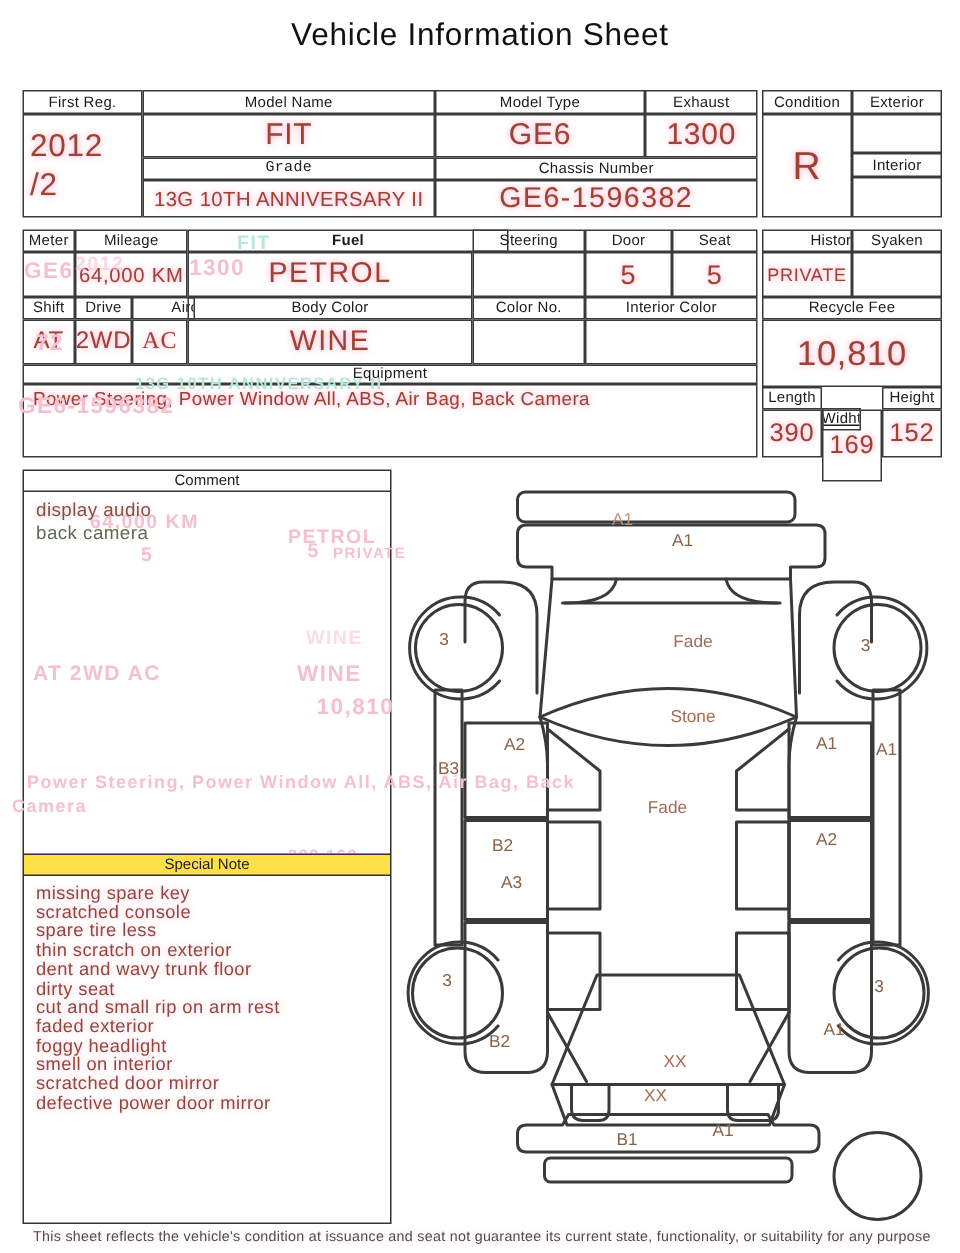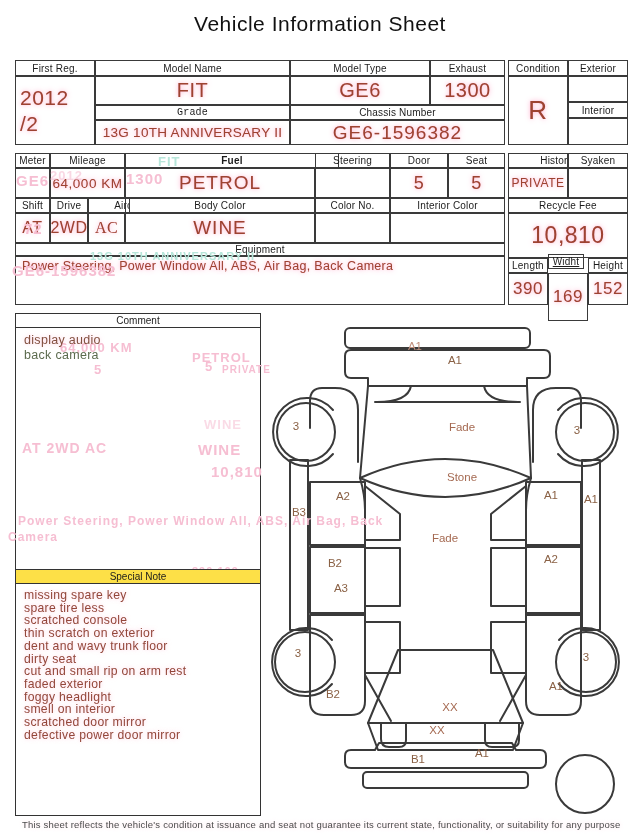--- a/index.html
+++ b/index.html
@@ -125,37 +125,37 @@
   <div class="cell hdr" style="left:15px;top:243px;width:490px;height:13px;">Equipment</div>
   <div class="cell val tl" style="left:15px;top:256px;width:490px;height:49px;font-size:12.5px;letter-spacing:.3px;">Power Steering, Power Window  All, ABS, Air Bag, Back Camera</div>
 
   <div class="cell hdr" style="left:508px;top:153px;width:60px;height:15px;padding-left:37px;">History</div>
   <div class="cell hdr" style="left:568px;top:153px;width:60px;height:15px;">Syaken</div>
   <div class="cell val" style="left:508px;top:168px;width:60px;height:30px;font-size:12px;">PRIVATE</div>
   <div class="cell val" style="left:568px;top:168px;width:60px;height:30px;font-size:12px;"></div>
   <div class="cell hdr" style="left:508px;top:198px;width:120px;height:15px;">Recycle Fee</div>
   <div class="cell val" style="left:508px;top:213px;width:120px;height:45px;font-size:23px;">10,810</div>
   <div class="cell hdr" style="left:508px;top:258px;width:40px;height:15px;">Length</div>
-  <div class="cell hdr" style="left:548px;top:254px;width:36px;height:15px;text-decoration:underline;">Widht</div>
+  <div class="cell hdr" style="left:548px;top:272px;width:26px;height:15px;text-decoration:underline;">Widht</div>
   <div class="cell hdr" style="left:588px;top:258px;width:40px;height:15px;">Height</div>
   <div class="cell val" style="left:508px;top:273px;width:40px;height:32px;font-size:17px;">390</div>
   <div class="cell val" style="left:548px;top:273px;width:40px;height:48px;font-size:17px;">169</div>
   <div class="cell val" style="left:588px;top:273px;width:40px;height:32px;font-size:17px;">152</div>
 
   <div class="panel" style="left:15px;top:313px;width:246px;height:503px;">
     <div class="panel-hdr">Comment</div>
     <div class="comment-list">
       <div class="c-red">display audio</div>
       <div class="c-green">back camera</div>
     </div>
     <div class="note-hdr" style="top:255px;">Special Note</div>
     <div class="note-list">
       <div>missing spare key</div>
+      <div>scratched console</div>
       <div>spare tire less</div>
-      <div>scratched console</div>
       <div>thin scratch on exterior</div>
       <div>dent and wavy trunk floor</div>
       <div>dirty seat</div>
       <div>cut and small rip on arm rest</div>
       <div>faded exterior</div>
       <div>foggy headlight</div>
       <div>smell on interior</div>
       <div>scratched door mirror</div>
       <div>defective power door mirror</div>
     </div>

